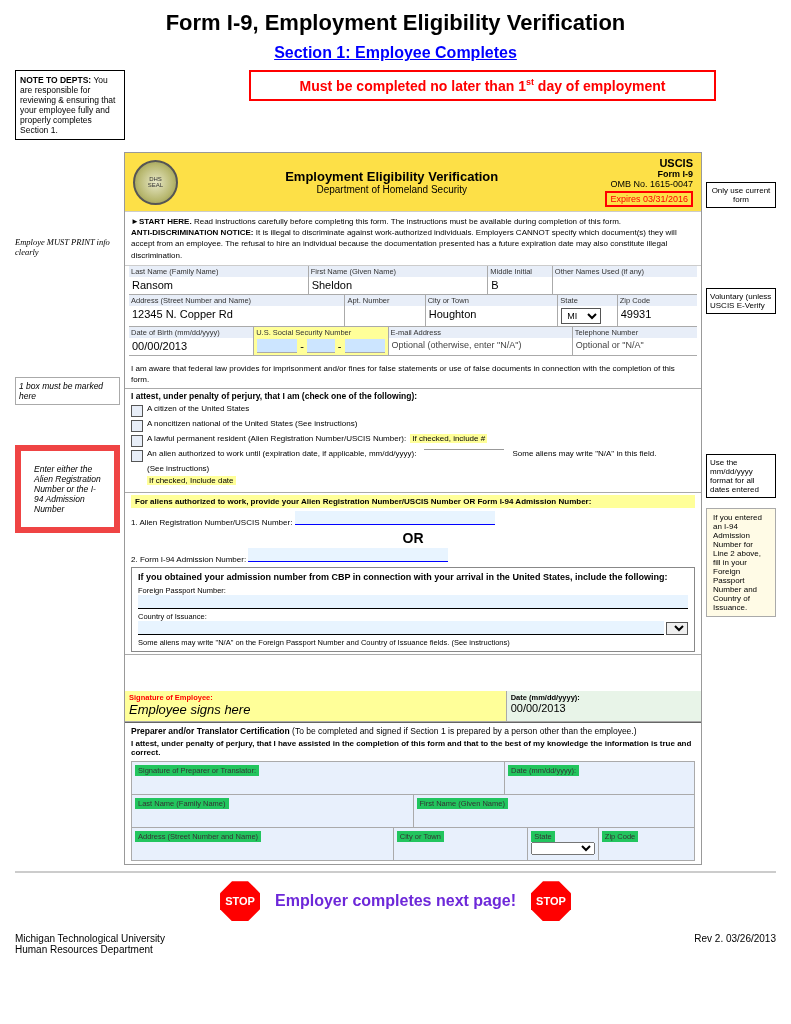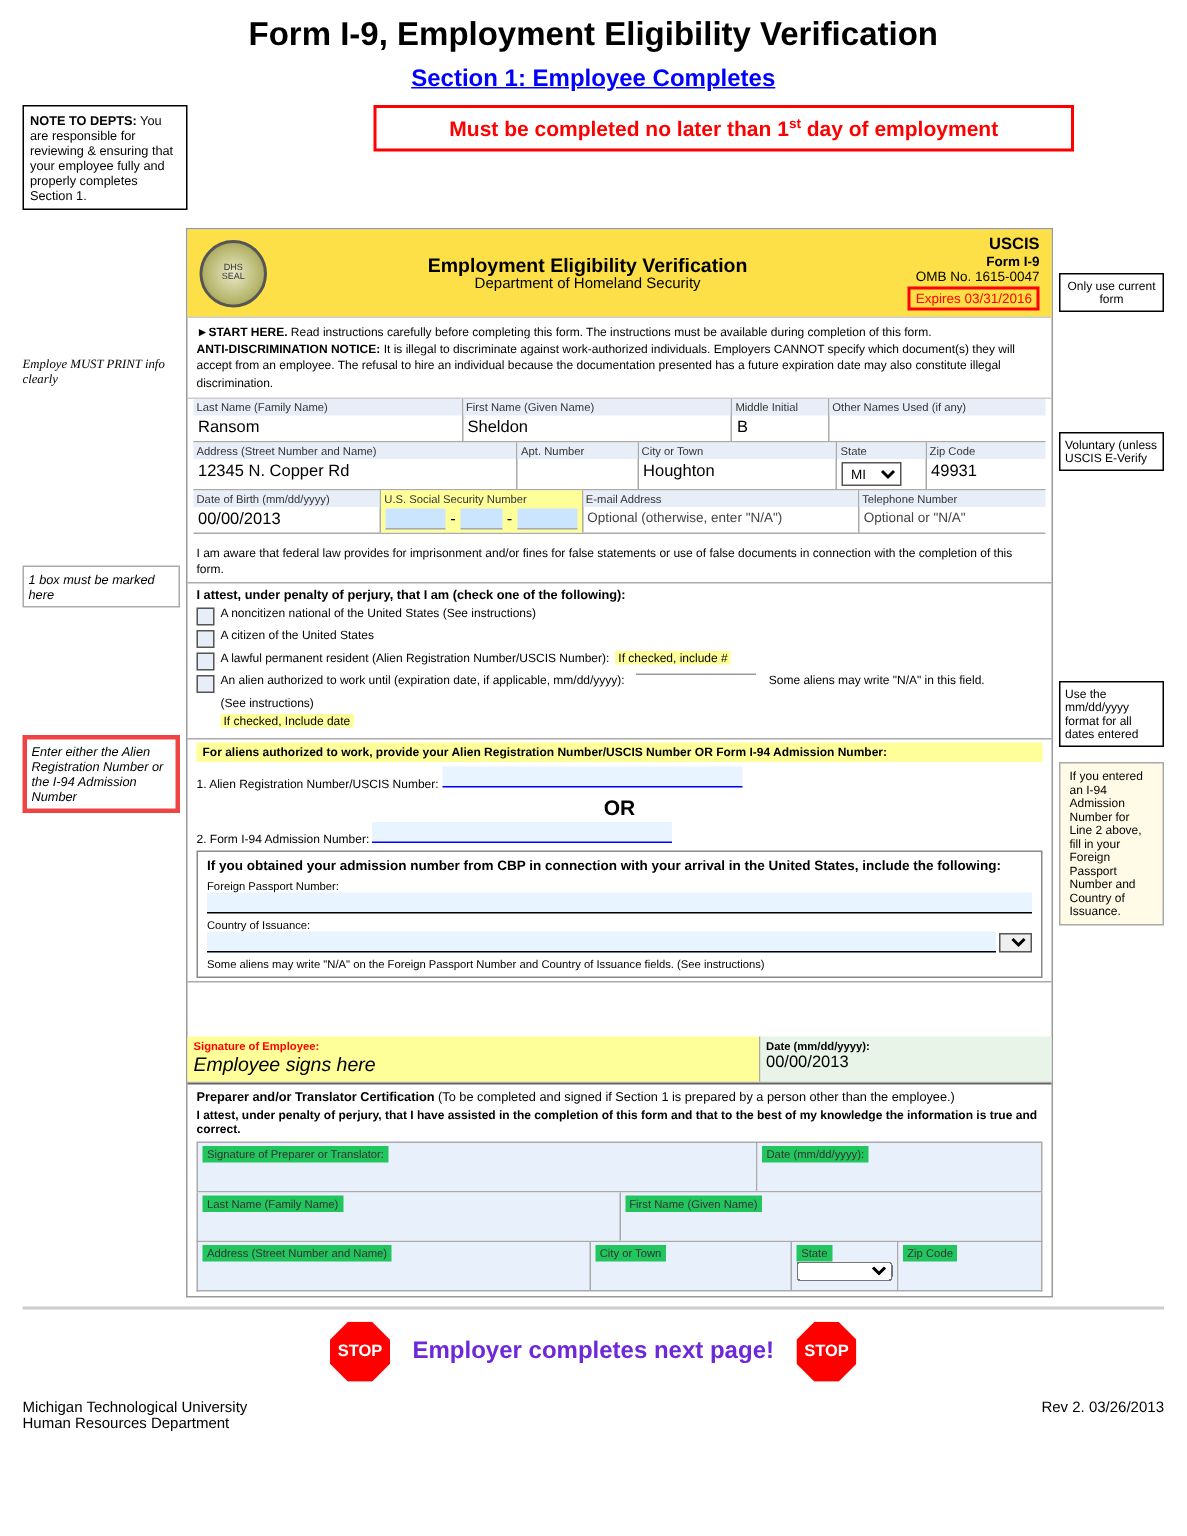--- a/index.html
+++ b/index.html
@@ -408,21 +408,21 @@
 
 <div class="outer-layout">
 
   <div class="left-notes">
     <div class="left-annotation" style="margin-top:85px;font-family:Liberation Serif, serif;">
       <span>Employe MUST PRINT info clearly</span>
     </div>
     <div class="left-annotation" style="margin-top:120px; border:1px solid #aaa; padding:3px;">
       <span>1 box must be marked here</span>
     </div>
-    <div class="left-annotation" style="margin-top:85px; border:3px solid #ef4444; padding:3px;">
+    <div class="left-annotation" style="margin-top:40px; border:6px solid #ef4444; padding:13px;">
       <span>Enter either the Alien Registration Number or the I-94 Admission Number</span>
     </div>
   </div>
 
   <div class="form-area">
 
     <div class="uscis-header">
       <div class="seal">DHS<br>SEAL</div>
       <div class="center-text">
         <div class="ev-title">Employment Eligibility Verification</div>
@@ -515,25 +515,25 @@
         </div>
       </div>
     </div>
 
     <div class="attestation-text">I am aware that federal law provides for imprisonment and/or fines for false statements or use of false documents in connection with the completion of this form.</div>
 
     <div class="attest-section">
       <div class="attest-header">I attest, under penalty of perjury, that I am (check one of the following):</div>
       <div class="checkbox-item">
         <div class="checkbox"></div>
-        <span>A noncitizen national of the United States (See instructions)</span>
+        <span>A citizen of the United States</span>
       </div>
       <div class="checkbox-item">
         <div class="checkbox"></div>
-        <span>A citizen of the United States</span>
+        <span>A noncitizen national of the United States (See instructions)</span>
       </div>
       <div class="checkbox-item">
         <div class="checkbox"></div>
         <span>A lawful permanent resident (Alien Registration Number/USCIS Number):</span>
         <span class="inline-highlight">If checked, include #</span>
       </div>
       <div class="checkbox-item">
         <div class="checkbox"></div>
         <span>An alien authorized to work until (expiration date, if applicable, mm/dd/yyyy):</span>
         <span style="display:inline-block; width:80px; border-bottom:1px solid #999; margin:0 4px;"></span>

